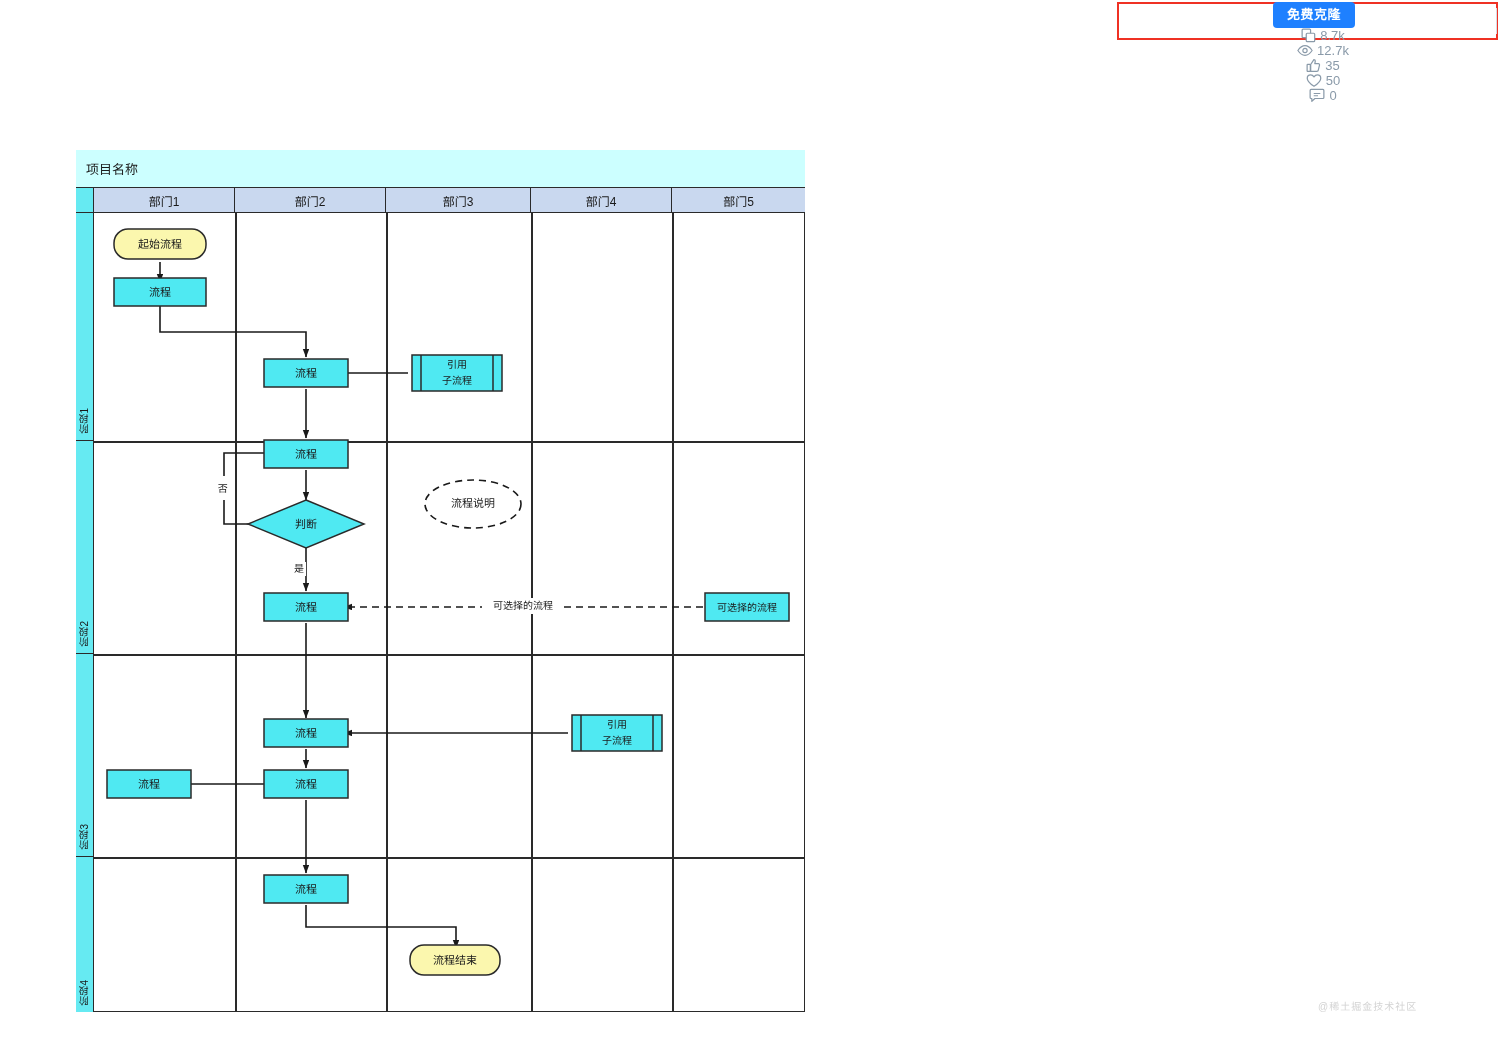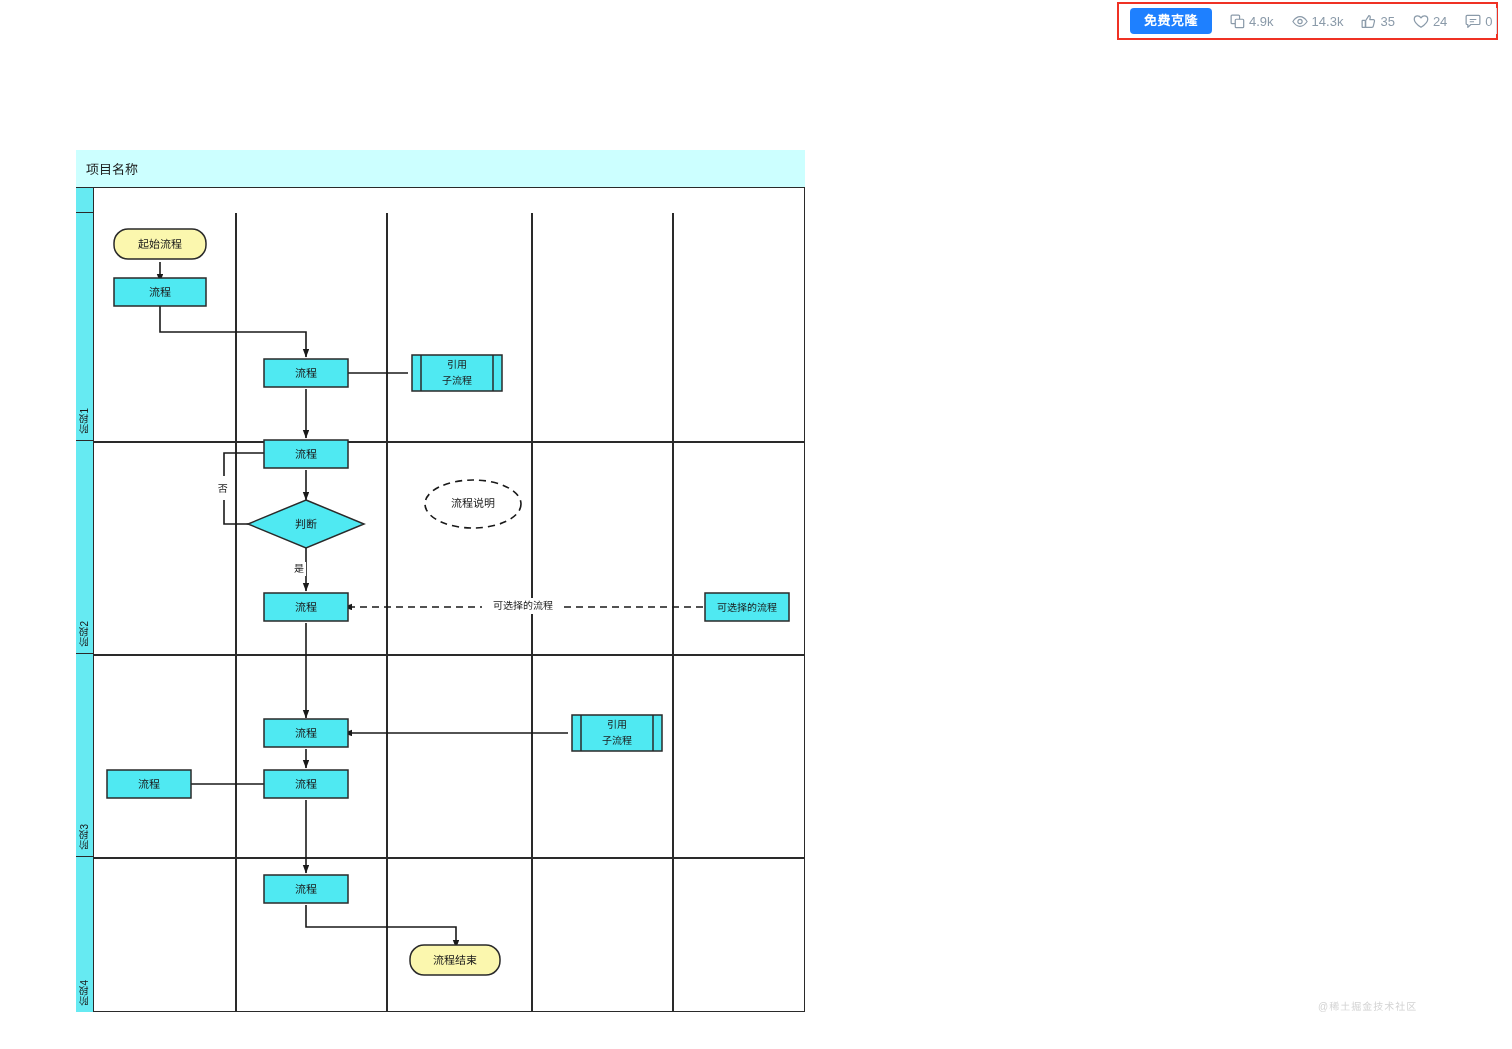--- a/index.html
+++ b/index.html
@@ -35,20 +35,21 @@
   #toolbar {
     position: absolute;
     left: 1117px;
     top: 2px;
     width: 381px;
     height: 38px;
     display: flex;
     align-items: center;
     box-sizing: border-box;
     padding-left: 13px;
+    flex-direction: column;
   }
 
   #clone-button {
     background: #1e80ff;
     color: #ffffff;
     font-size: 13px;
     font-weight: bold;
     border: none;
     border-radius: 4px;
     padding: 0 14px;
@@ -244,50 +245,50 @@
   <div id="toolbar">
     <button id="clone-button">免费克隆</button>
 
     <div class="stat">
       <span>
         <svg width="15" height="15" viewBox="0 0 16 16" fill="none" stroke="#8a9aa9" stroke-width="1.3">
           <rect x="1.2" y="1.2" width="9" height="9" rx="1"></rect>
           <rect x="5.6" y="5.6" width="9" height="9" rx="1" fill="#ffffff"></rect>
         </svg>
       </span>
-      <span class="stat-value">4.9k</span>
+      <span class="stat-value">8.7k</span>
     </div>
 
     <div class="stat">
       <span>
         <svg width="16" height="15" viewBox="0 0 18 14" fill="none" stroke="#8a9aa9" stroke-width="1.3">
           <path d="M1 7c2.4-3.6 5.2-5.4 8-5.4S14.6 3.4 17 7c-2.4 3.6-5.2 5.4-8 5.4S3.4 10.6 1 7z"></path>
           <circle cx="9" cy="7" r="2.4"></circle>
         </svg>
       </span>
-      <span class="stat-value">14.3k</span>
+      <span class="stat-value">12.7k</span>
     </div>
 
     <div class="stat">
       <span>
         <svg width="15" height="15" viewBox="0 0 16 16" fill="none" stroke="#8a9aa9" stroke-width="1.3" stroke-linejoin="round">
           <path d="M5 14.3V6.9l3.4-5.2c.9 0 1.5.7 1.5 1.6l-.5 2.8h3.8c.8 0 1.4.8 1.2 1.6l-1.2 5c-.1.9-.8 1.6-1.6 1.6H5z"></path>
           <rect x="1.2" y="6.9" width="3.4" height="7.4" rx="0.6"></rect>
         </svg>
       </span>
       <span class="stat-value">35</span>
     </div>
 
     <div class="stat">
       <span>
         <svg width="16" height="15" viewBox="0 0 18 16" fill="none" stroke="#8a9aa9" stroke-width="1.4" stroke-linejoin="round">
           <path d="M9 14.4S1.4 9.9 1.4 5.5C1.4 3.2 3.2 1.6 5.2 1.6c1.5 0 2.9.9 3.8 2.3.9-1.4 2.3-2.3 3.8-2.3 2 0 3.8 1.6 3.8 3.9 0 4.4-7.6 8.9-7.6 8.9z"></path>
         </svg>
       </span>
-      <span class="stat-value">24</span>
+      <span class="stat-value">50</span>
     </div>
 
     <div class="stat">
       <span>
         <svg width="16" height="15" viewBox="0 0 17 15" fill="none" stroke="#8a9aa9" stroke-width="1.3" stroke-linejoin="round">
           <path d="M1.2 2.1c0-.6.5-1 1-1h12.6c.6 0 1 .4 1 1v7.6c0 .6-.4 1-1 1H6.3L3 13.6v-2.9H2.2c-.5 0-1-.4-1-1z"></path>
           <path d="M5 5.3h7M5 7.7h4.6" stroke-width="1.15"></path>
         </svg>
       </span>
       <span class="stat-value">0</span>
@@ -312,20 +313,37 @@
         <span class="stage-label">阶段2</span>
       </div>
       <div class="stage-cell" style="top:466px;height:203px;">
         <span class="stage-label">阶段3</span>
       </div>
       <div class="stage-cell" style="top:669px;height:155px;border-bottom:none;">
         <span class="stage-label">阶段4</span>
       </div>
     </div>
 
+    <div id="dept-row">
+      <div class="dept-cell" style="width:141px;">
+        <span>部门1</span>
+      </div>
+      <div class="dept-cell" style="width:151px;">
+        <span>部门2</span>
+      </div>
+      <div class="dept-cell" style="width:145px;">
+        <span>部门3</span>
+      </div>
+      <div class="dept-cell" style="width:141px;">
+        <span>部门4</span>
+      </div>
+      <div class="dept-cell" style="width:133px;">
+        <span>部门5</span>
+      </div>
+    </div>
 
     <div id="grid-body">
       <div class="vline" style="left:141px;"></div>
       <div class="vline" style="left:292px;"></div>
       <div class="vline" style="left:437px;"></div>
       <div class="vline" style="left:578px;"></div>
       <div class="hline" style="top:228px;"></div>
       <div class="hline" style="top:441px;"></div>
       <div class="hline" style="top:644px;"></div>
     </div>

